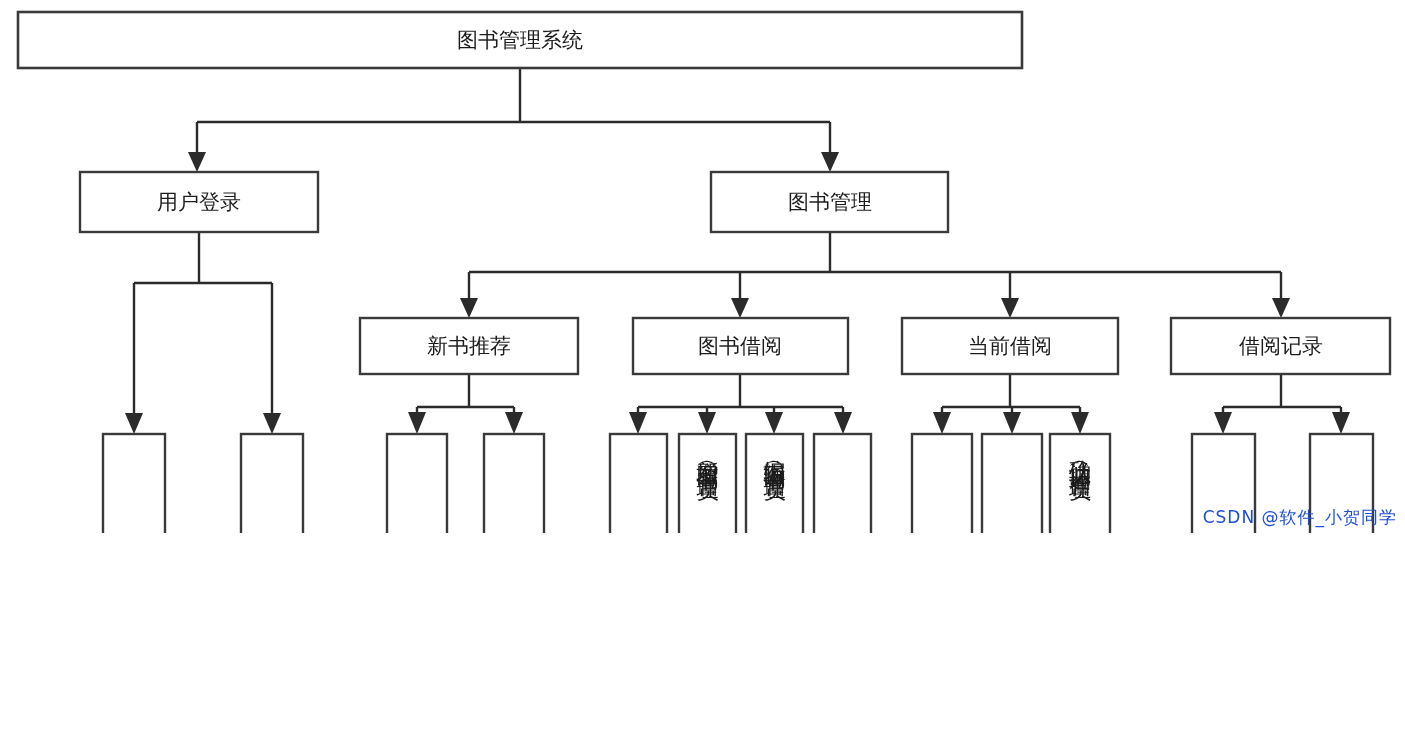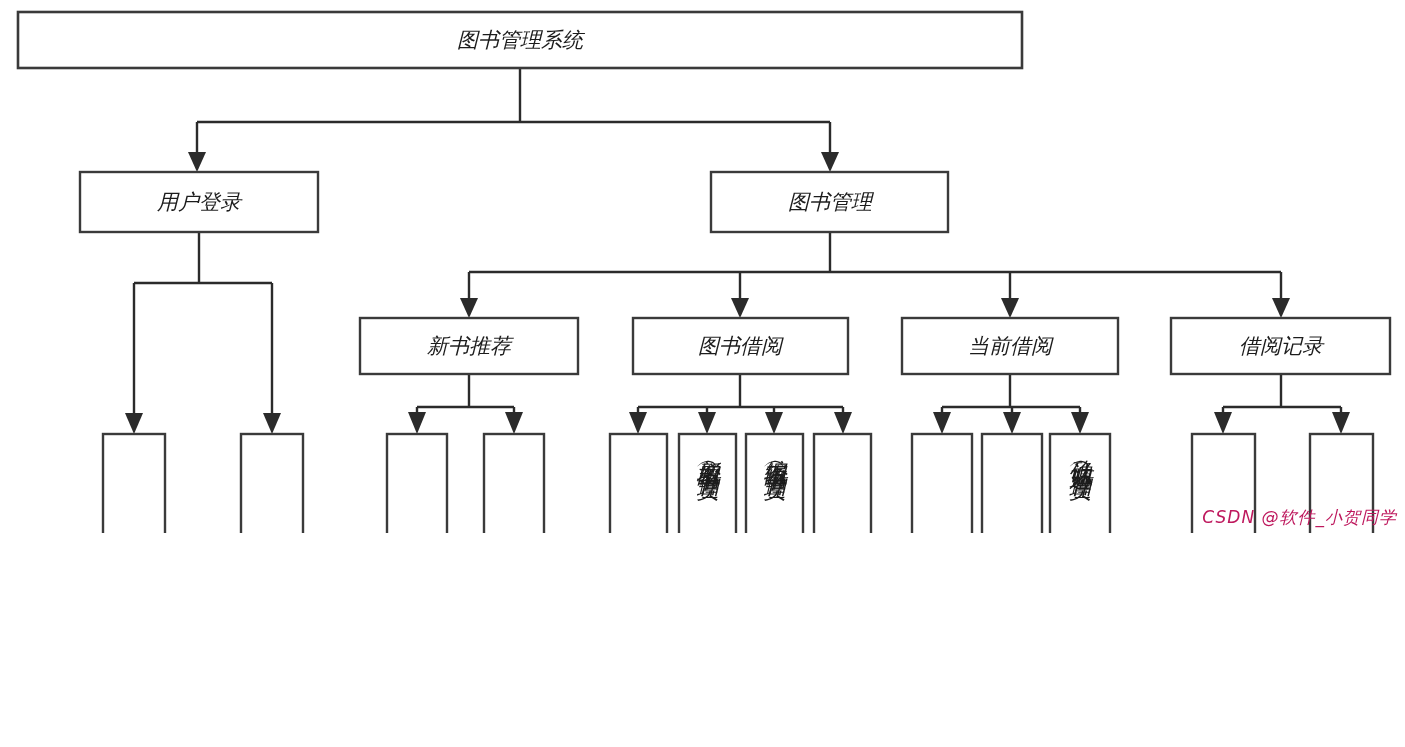--- a/index.html
+++ b/index.html
@@ -9,21 +9,20 @@
   }
   body {
     font-family: "DejaVu Sans", "Liberation Sans", sans-serif;
   }
   #diagram-root {
     position: relative;
     width: 1405px;
     height: 533px;
     background: #ffffff;
     overflow: hidden;
-    font-style: italic;
   }
   svg.canvas {
     position: absolute;
     left: 0;
     top: 0;
     width: 1405px;
     height: 747px;
   }
   .node-box {
     fill: #ffffff;
@@ -69,21 +68,21 @@
     color: #1c1c1c;
     letter-spacing: 3px;
     text-align: center;
   }
   .watermark {
     position: absolute;
     right: 8px;
     bottom: 4px;
     font-family: "DejaVu Sans", "Liberation Sans", sans-serif;
     font-size: 17px;
-    color: #be185d;
+    color: #1d4ed8;
     letter-spacing: 1px;
     white-space: nowrap;
   }
 </style>
 </head>
 <body>
 
 <div id="diagram-root">
 
   <svg class="canvas" viewBox="0 0 1405 747">

